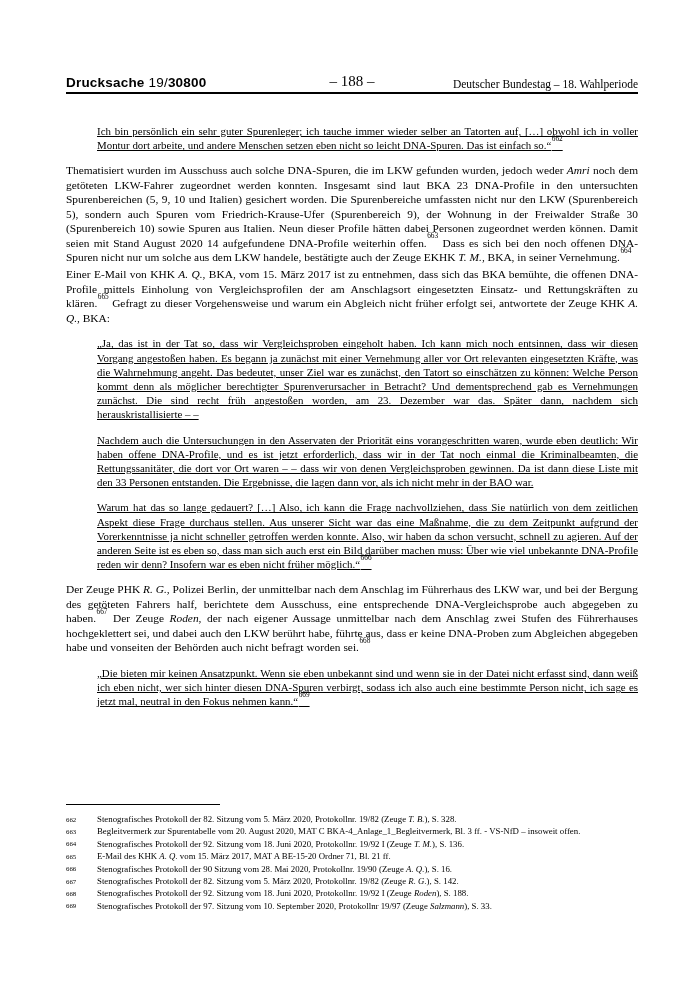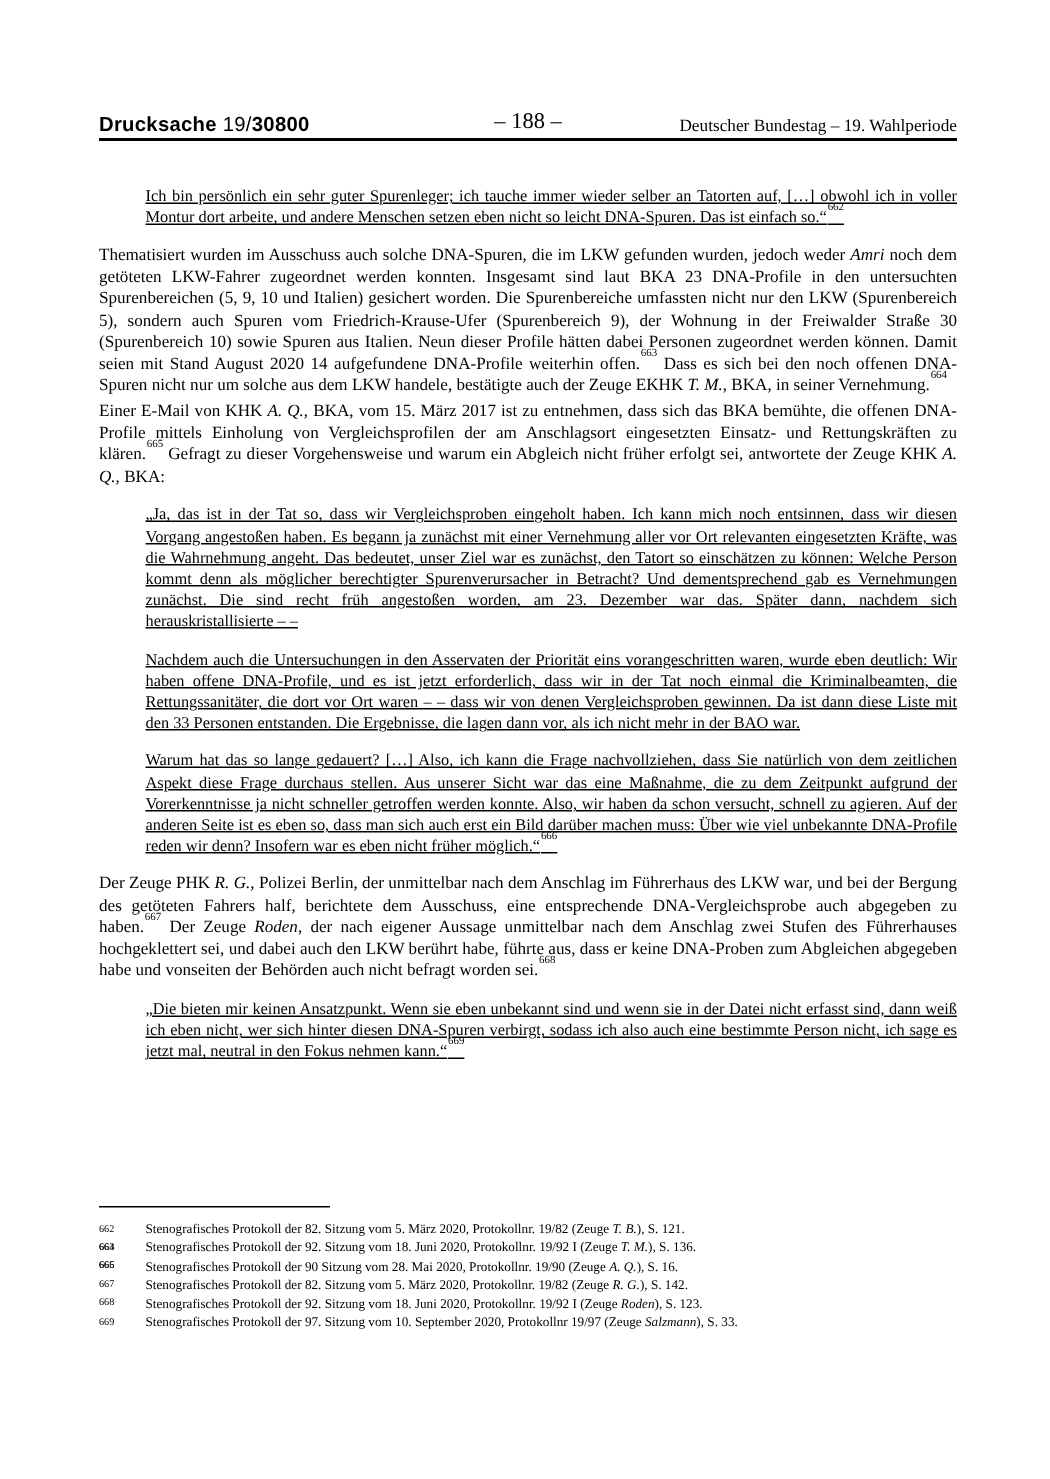--- a/index.html
+++ b/index.html
@@ -70,43 +70,43 @@
 </style>
 </head>
 <body>
 
 <div class="page">
 
   <div class="header">
     <div class="header-row">
       <div class="h-left"><span>Drucksache</span> <span class="num-reg">19/</span><span>30800</span></div>
       <div class="h-center">– 188 –</div>
-      <div class="h-right">Deutscher Bundestag – 19. Wahlperiode</div>
+      <div class="h-right">Deutscher Bundestag – 18. Wahlperiode</div>
     </div>
     <div class="header-rule"></div>
   </div>
 
   <div class="content" id="doc-body">
       <p class="quote"><span>Ich bin persönlich ein sehr guter Spurenleger; ich tauche immer wieder selber an Tatorten auf, […] obwohl ich in voller Montur dort arbeite, und andere Menschen setzen eben nicht so leicht DNA-Spuren. Das ist einfach so.“</span><sup class="fnref">662</sup></p>
       <p class="para"><span>Thematisiert wurden im Ausschuss auch solche DNA-Spuren, die im LKW gefunden wurden, jedoch weder </span><em>Amri</em><span> noch dem getöteten LKW-Fahrer zugeordnet werden konnten. Insgesamt sind laut BKA 23 DNA-Profile in den untersuchten Spurenbereichen (5, 9, 10 und Italien) gesichert worden. Die Spurenbereiche umfassten nicht nur den LKW (Spurenbereich 5), sondern auch Spuren vom Friedrich-Krause-Ufer (Spurenbereich 9), der Wohnung in der Freiwalder Straße 30 (Spurenbereich 10) sowie Spuren aus Italien. Neun dieser Profile hätten dabei Personen zugeordnet werden können. Damit seien mit Stand August 2020 14 aufgefundene DNA-Profile weiterhin offen.</span><sup class="fnref">663</sup><span> Dass es sich bei den noch offenen DNA-Spuren nicht nur um solche aus dem LKW handele, bestätigte auch der Zeuge EKHK </span><em>T. M.</em><span>, BKA, in seiner Vernehmung.</span><sup class="fnref">664</sup></p>
       <p class="para"><span>Einer E-Mail von KHK </span><em>A. Q.</em><span>, BKA, vom 15. März 2017 ist zu entnehmen, dass sich das BKA bemühte, die offenen DNA-Profile mittels Einholung von Vergleichsprofilen der am Anschlagsort eingesetzten Einsatz- und Rettungskräften zu klären.</span><sup class="fnref">665</sup><span> Gefragt zu dieser Vorgehensweise und warum ein Abgleich nicht früher erfolgt sei, antwortete der Zeuge KHK </span><em>A. Q.</em><span>, BKA:</span></p>
       <p class="quote"><span>„Ja, das ist in der Tat so, dass wir Vergleichsproben eingeholt haben. Ich kann mich noch entsinnen, dass wir diesen Vorgang angestoßen haben. Es begann ja zunächst mit einer Vernehmung aller vor Ort relevanten eingesetzten Kräfte, was die Wahrnehmung angeht. Das bedeutet, unser Ziel war es zunächst, den Tatort so einschätzen zu können: Welche Person kommt denn als möglicher berechtigter Spurenverursacher in Betracht? Und dementsprechend gab es Vernehmungen zunächst. Die sind recht früh angestoßen worden, am 23. Dezember war das. Später dann, nachdem sich herauskristallisierte – –</span></p>
       <p class="quote"><span>Nachdem auch die Untersuchungen in den Asservaten der Priorität eins vorangeschritten waren, wurde eben deutlich: Wir haben offene DNA-Profile, und es ist jetzt erforderlich, dass wir in der Tat noch einmal die Kriminalbeamten, die Rettungssanitäter, die dort vor Ort waren – – dass wir von denen Vergleichsproben gewinnen. Da ist dann diese Liste mit den 33 Personen entstanden. Die Ergebnisse, die lagen dann vor, als ich nicht mehr in der BAO war.</span></p>
       <p class="quote"><span>Warum hat das so lange gedauert? […] Also, ich kann die Frage nachvollziehen, dass Sie natürlich von dem zeitlichen Aspekt diese Frage durchaus stellen. Aus unserer Sicht war das eine Maßnahme, die zu dem Zeitpunkt aufgrund der Vorerkenntnisse ja nicht schneller getroffen werden konnte. Also, wir haben da schon versucht, schnell zu agieren. Auf der anderen Seite ist es eben so, dass man sich auch erst ein Bild darüber machen muss: Über wie viel unbekannte DNA-Profile reden wir denn? Insofern war es eben nicht früher möglich.“</span><sup class="fnref">666</sup></p>
       <p class="para"><span>Der Zeuge PHK </span><em>R. G.</em><span>, Polizei Berlin, der unmittelbar nach dem Anschlag im Führerhaus des LKW war, und bei der Bergung des getöteten Fahrers half, berichtete dem Ausschuss, eine entsprechende DNA-Vergleichsprobe auch abgegeben zu haben.</span><sup class="fnref">667</sup><span> Der Zeuge </span><em>Roden</em><span>, der nach eigener Aussage unmittelbar nach dem Anschlag zwei Stufen des Führerhauses hochgeklettert sei, und dabei auch den LKW berührt habe, führte aus, dass er keine DNA-Proben zum Abgleichen abgegeben habe und vonseiten der Behörden auch nicht befragt worden sei.</span><sup class="fnref">668</sup></p>
       <p class="quote"><span>„Die bieten mir keinen Ansatzpunkt. Wenn sie eben unbekannt sind und wenn sie in der Datei nicht erfasst sind, dann weiß ich eben nicht, wer sich hinter diesen DNA-Spuren verbirgt, sodass ich also auch eine bestimmte Person nicht, ich sage es jetzt mal, neutral in den Fokus nehmen kann.“</span><sup class="fnref">669</sup></p>
     </div>
 
   <div class="footnotes">
     <div class="footnote-rule"></div>
     <div id="footnote-list">
-        <div class="fn-item"><span class="fn-num">662</span><span><span>Stenografisches Protokoll der 82. Sitzung vom 5. März 2020, Protokollnr. 19/82 (Zeuge </span><em>T. B.</em><span>), S. 121.</span></span></div>
-        <div class="fn-item"><span class="fn-num">663</span></div>
+        <div class="fn-item"><span class="fn-num">662</span><span><span>Stenografisches Protokoll der 82. Sitzung vom 5. März 2020, Protokollnr. 19/82 (Zeuge </span><em>T. B.</em><span>), S. 328.</span></span></div>
+        <div class="fn-item"><span class="fn-num">663</span><span><span>Begleitvermerk zur Spurentabelle vom 20. August 2020, MAT C BKA-4_Anlage_1_Begleitvermerk, Bl. 3 ff. - VS-NfD – insoweit offen.</span></span></div>
         <div class="fn-item"><span class="fn-num">664</span><span><span>Stenografisches Protokoll der 92. Sitzung vom 18. Juni 2020, Protokollnr. 19/92 I (Zeuge </span><em>T. M.</em><span>), S. 136.</span></span></div>
-        <div class="fn-item"><span class="fn-num">665</span></div>
+        <div class="fn-item"><span class="fn-num">665</span><span><span>E-Mail des KHK </span><em>A. Q.</em><span> vom 15. März 2017, MAT A BE-15-20 Ordner 71, Bl. 21 ff.</span></span></div>
         <div class="fn-item"><span class="fn-num">666</span><span><span>Stenografisches Protokoll der 90 Sitzung vom 28. Mai 2020, Protokollnr. 19/90 (Zeuge </span><em>A. Q.</em><span>), S. 16.</span></span></div>
         <div class="fn-item"><span class="fn-num">667</span><span><span>Stenografisches Protokoll der 82. Sitzung vom 5. März 2020, Protokollnr. 19/82 (Zeuge </span><em>R. G.</em><span>), S. 142.</span></span></div>
-        <div class="fn-item"><span class="fn-num">668</span><span><span>Stenografisches Protokoll der 92. Sitzung vom 18. Juni 2020, Protokollnr. 19/92 I (Zeuge </span><em>Roden</em><span>), S. 123.</span></span></div>
+        <div class="fn-item"><span class="fn-num">668</span><span><span>Stenografisches Protokoll der 92. Sitzung vom 18. Juni 2020, Protokollnr. 19/92 I (Zeuge </span><em>Roden</em><span>), S. 188.</span></span></div>
         <div class="fn-item"><span class="fn-num">669</span><span><span>Stenografisches Protokoll der 97. Sitzung vom 10. September 2020, Protokollnr 19/97 (Zeuge </span><em>Salzmann</em><span>), S. 33.</span></span></div>
       </div>
   </div>
 
 </div>
 
 </body></html>

